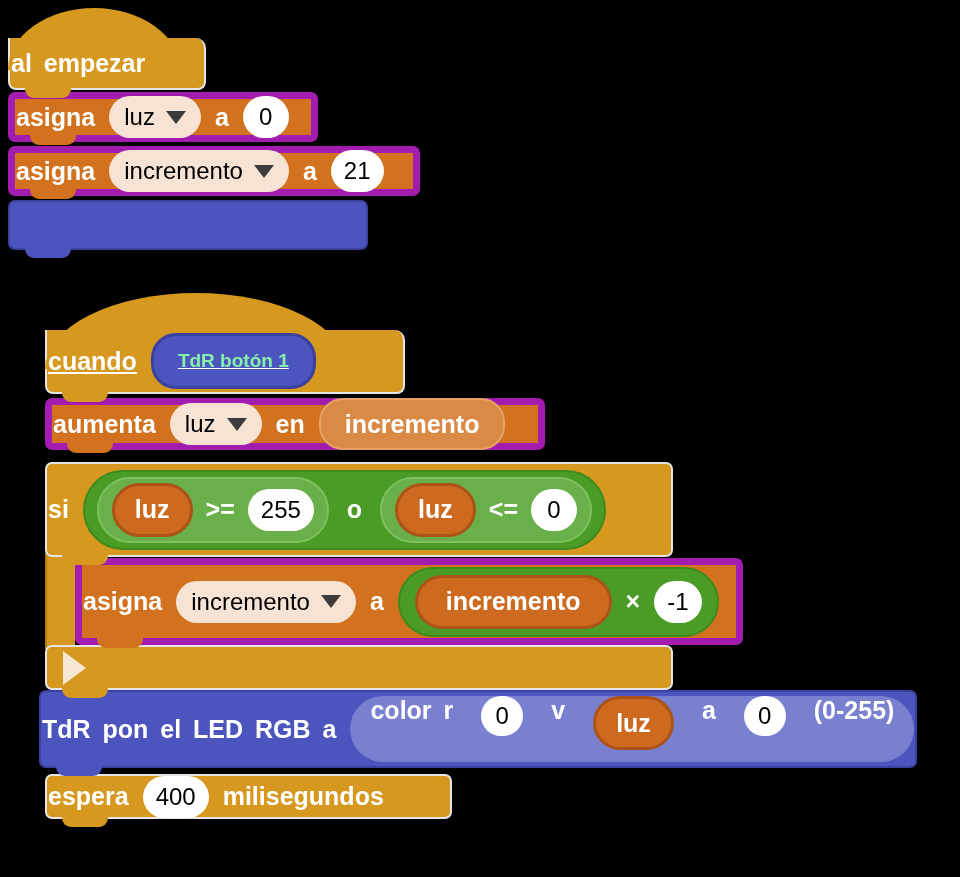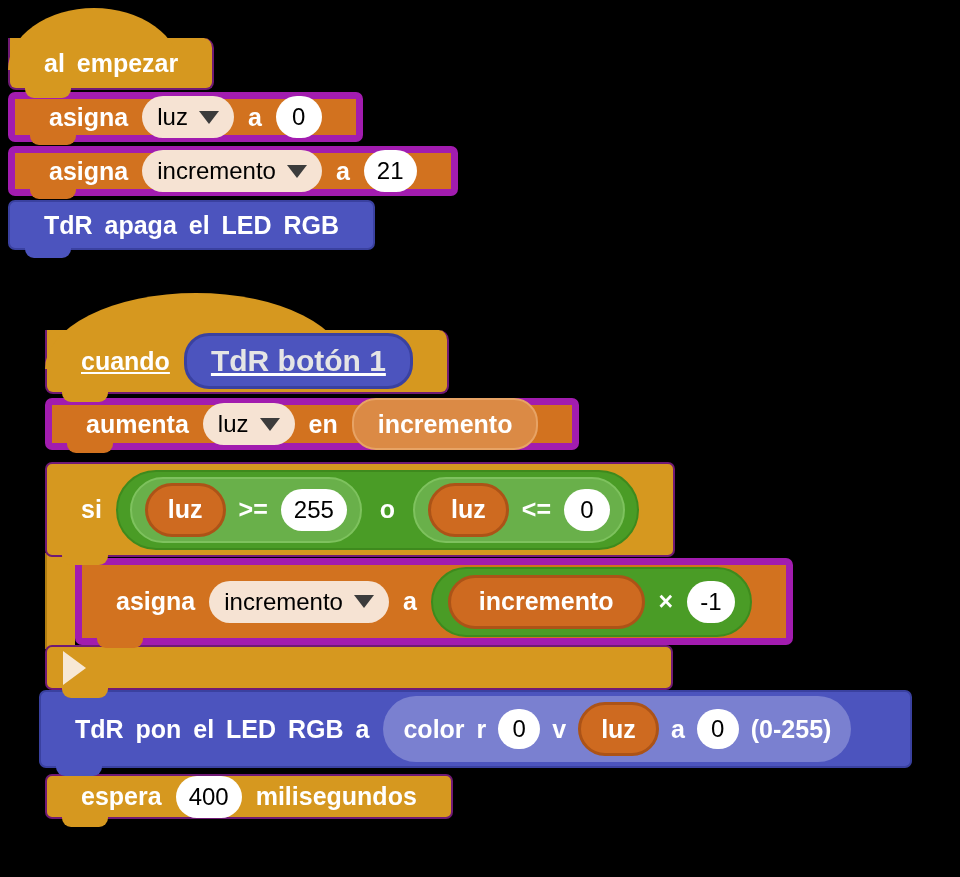--- a/index.html
+++ b/index.html
@@ -1,22 +1,22 @@
 <!DOCTYPE html>
 <html><head>
 <meta charset="utf-8">
 <style>
   html,body{margin:0;padding:0;background:#000;}
   body{position:relative;width:960px;height:877px;overflow:hidden;
        font-family:"Liberation Sans", sans-serif;}
 
   .block{position:absolute;display:flex;align-items:center;box-sizing:border-box;
          color:#fff;font-weight:bold;font-size:25px;border-radius:7px;
-         padding:0 34px;gap:14px;white-space:nowrap;width:max-content;}
-  .gold  {background:#D6981F;border:2px solid #701a75;}
+         padding:0 1px;gap:14px;white-space:nowrap;width:max-content;}
+  .gold  {background:#D6981F;border:2px solid #e5e5e5;}
   .orange{background:#D2721F;border:7px solid #a21caf;}
   .blue  {background:#4C54BE;border:2px solid #3A41A0;}
 
   
   .tab{position:absolute;left:15px;bottom:-10px;width:46px;height:11px;
        background:inherit;border-radius:0 0 9px 9px;}
 
   
   .hat{border-radius:0 10px 8px 8px;}
   .hat .arch{position:absolute;background:inherit;border-radius:50% 50% 0 0/100% 100% 0 0;}
@@ -30,31 +30,31 @@
   .val{background:#fff;color:#000;font-weight:normal;font-size:24px;height:42px;
        min-width:46px;border-radius:21px;display:flex;align-items:center;
        justify-content:center;padding:0 13px;box-sizing:border-box;}
   .val.small{height:40px;min-width:42px;}
   .varpill{background:#CE6A20;border:3px solid #AC5317;color:#fff;font-weight:bold;
            font-size:25px;height:54px;border-radius:27px;display:flex;
            align-items:center;padding:0 20px;box-sizing:border-box;}
   .varlight{background:#DB8A45;border:2px solid #E7A365;color:#fff;font-weight:bold;
             font-size:25px;height:48px;border-radius:24px;display:flex;
             align-items:center;padding:0 24px;}
-  .eventpill{background:#4C54BE;border:3px solid #3A41A0;color:#e5e5e5;font-weight:bold;
-             font-size:30px;height:50px;border-radius:25px;display:flex;
+  .eventpill{background:#4C54BE;border:3px solid #3A41A0;color:#86efac;font-weight:bold;
+             font-size:19px;height:50px;border-radius:25px;display:flex;
              align-items:center;padding:0 24px;}
   .boolor{background:#4A9C26;border:2px solid #3E8A1D;height:80px;border-radius:40px;
           display:flex;align-items:center;gap:18px;padding:0 12px;box-sizing:border-box;}
   .cmp{background:#69B04A;border:2px solid #7EC25E;height:66px;border-radius:33px;
        display:flex;align-items:center;gap:13px;padding:0 13px;box-sizing:border-box;}
   .expr{background:#4A9C26;border:2px solid #3E8A1D;height:70px;border-radius:35px;
         display:flex;align-items:center;gap:14px;padding:0 15px;box-sizing:border-box;}
   .colorpill{background:#7A80D0;height:66px;border-radius:33px;display:flex;
-             align-items:center;gap:12px;padding:0 20px;box-sizing:border-box;}
+             align-items:flex-start;gap:28px;padding:0 20px;box-sizing:border-box;}
 
   
   .c-spine{position:absolute;background:#D6981F;border-left:2px solid #B07D10;
            box-sizing:border-box;}
   .c-bottom{border-radius:7px;}
   .expander{width:0;height:0;border-top:17px solid transparent;
             border-bottom:17px solid transparent;border-left:23px solid #F7E8D5;
             margin-left:6px;}
 
   .kw{display:inline-block;word-spacing:5px;}
@@ -87,21 +87,20 @@
   <span class="dd">
     <span>incremento</span>
     <span class="dd-arrow"></span>
   </span>
   <span class="kw">a</span>
   <span class="val">21</span>
   <span class="tab"></span>
 </div>
 
 <div class="block blue z51" style="left:8px;top:200px;height:50px;min-width:360px;">
-  <span class="kw">TdR apaga el LED RGB</span>
   <span class="tab"></span>
 </div>
 
 <div class="block gold hat z97" style="left:45px;top:330px;height:64px;min-width:360px;border-top:none;text-decoration:underline;">
   <div class="arch" style="left:-2px;top:-37px;width:302px;height:76px;"></div>
   <span class="kw" style="position:relative">cuando</span>
   <span class="eventpill" style="position:relative">TdR botón 1</span>
   <span class="tab"></span>
 </div>
 

